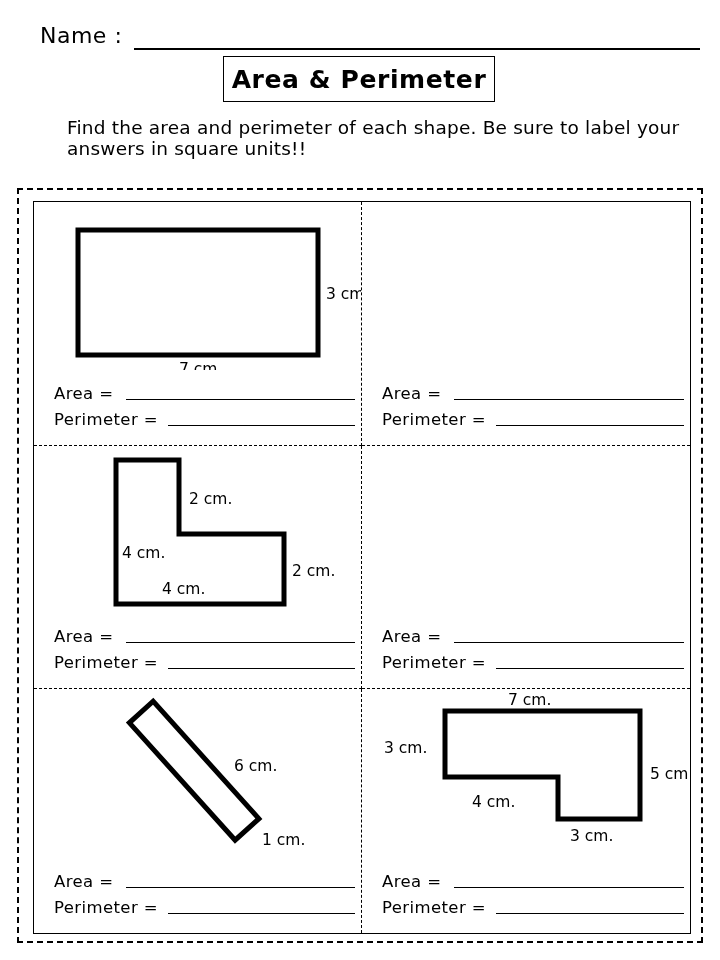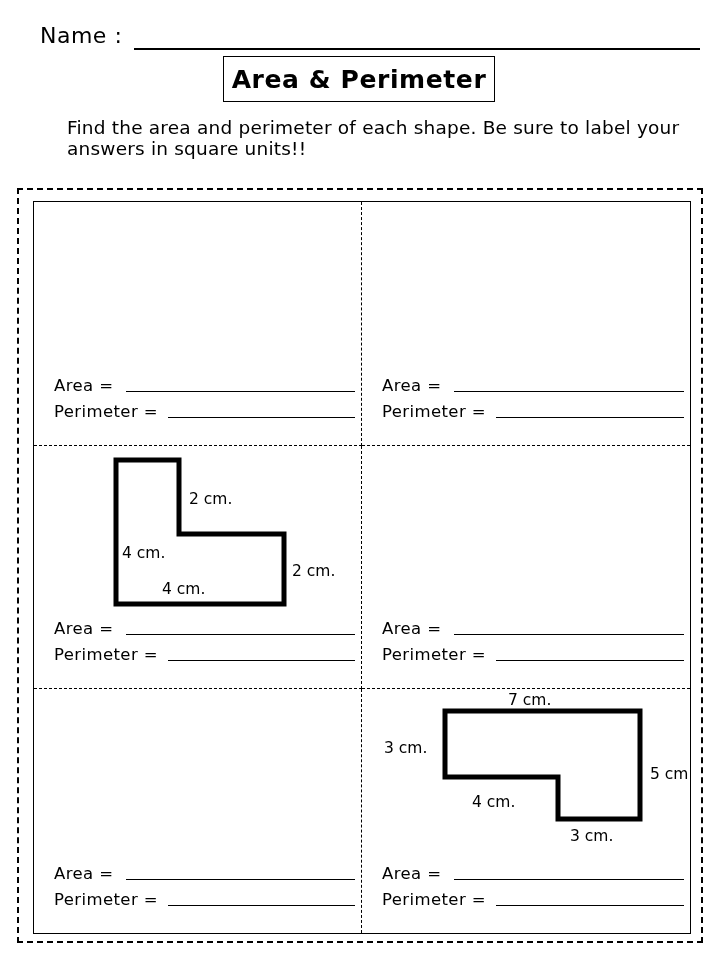--- a/index.html
+++ b/index.html
@@ -114,20 +114,21 @@
 
   
   .answers {
     position: absolute;
     left: 20px;
     bottom: 16px;
     width: calc(100% - 26px);
   }
   .ans-row {
     display: flex;
+    align-items: flex-end;
     height: 26px;
   }
   .ans-label {
     font-size: 16.5px;
     letter-spacing: 0.4px;
     white-space: nowrap;
     line-height: 18px;
   }
   .ans-blank {
     flex: 1;
@@ -159,20 +160,27 @@
     <span class="title-text">Area &amp; Perimeter</span>
   </div>
 
   <div class="instructions">Find the area and perimeter of each shape. Be sure to label your answers in square units!!</div>
 </div>
 
 <div class="grid-outer">
   <div class="grid-inner">
 
     <div class="cell brdr-r brdr-b">
+      <div class="shape-area">
+        <svg width="340" height="168" viewBox="0 0 340 168">
+          <rect x="44" y="28" width="240" height="125" fill="#fff" stroke="#000" stroke-width="5"></rect>
+          <text class="dim" x="292" y="97">3 cm</text>
+          <text class="dim" x="145" y="172">7 cm</text>
+        </svg>
+      </div>
       <div class="answers">
         <div class="ans-row">
           <span class="ans-label">Area =</span>
           <span class="ans-blank"></span>
         </div>
         <div class="ans-row perim">
           <span class="ans-label">Perimeter =</span>
           <span class="ans-blank"></span>
         </div>
       </div>
@@ -220,20 +228,29 @@
           <span class="ans-blank"></span>
         </div>
         <div class="ans-row perim">
           <span class="ans-label">Perimeter =</span>
           <span class="ans-blank"></span>
         </div>
       </div>
     </div>
 
     <div class="cell brdr-r">
+      <div class="shape-area">
+        <svg width="340" height="185" viewBox="0 0 340 185">
+          <g transform="rotate(48 155 85)">
+            <rect x="77" y="63" width="158" height="32" fill="#fff" stroke="#000" stroke-width="5"></rect>
+          </g>
+          <text class="dim" x="200" y="82">6 cm.</text>
+          <text class="dim" x="228" y="156">1 cm.</text>
+        </svg>
+      </div>
       <div class="answers">
         <div class="ans-row">
           <span class="ans-label">Area =</span>
           <span class="ans-blank"></span>
         </div>
         <div class="ans-row perim">
           <span class="ans-label">Perimeter =</span>
           <span class="ans-blank"></span>
         </div>
       </div>

